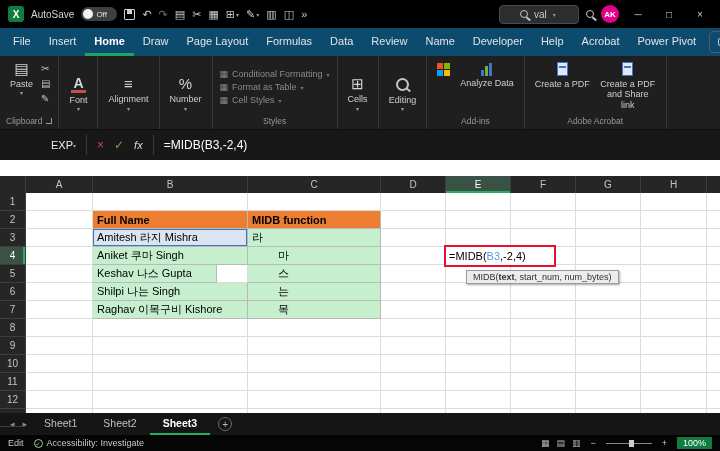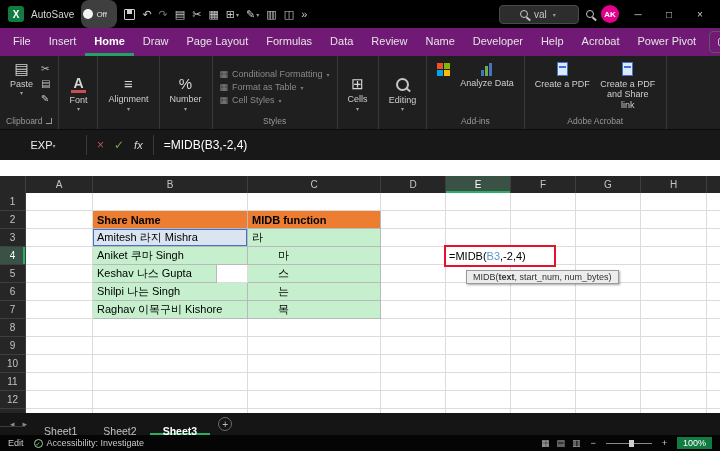--- a/index.html
+++ b/index.html
@@ -3,37 +3,37 @@
 <meta charset="utf-8">
 <style>
   *{margin:0;padding:0;box-sizing:border-box}
   html,body{background:#444}
   body{font-family:"Liberation Sans","DejaVu Sans",sans-serif}
   .app{width:720px;height:451px;background:#000;overflow:hidden;position:relative;font-size:11px}
 
   
   .titlebar{height:28px;display:flex;align-items:center;color:#d4d4d4;font-size:10px;padding:0 8px;gap:7px;background:#000}
   .xlogo{width:16px;height:16px;background:#107C41;border-radius:3px;color:#fff;font-size:10px;font-weight:bold;display:flex;align-items:center;justify-content:center;flex:none}
-  .toggle{width:36px;height:28px;border-radius:8px;background:#3f3f3f;display:flex;align-items:center;padding:1px 3px 1px 2px;gap:3px;flex:none}
+  .toggle{width:36px;height:14px;border-radius:8px;background:#3f3f3f;display:flex;align-items:center;padding:1px 3px 1px 2px;gap:3px;flex:none}
   .knob{width:10px;height:10px;border-radius:50%;background:#f3f3f3}
   .togglelab{font-size:8px;color:#e0e0e0}
   .savei{width:11px;height:11px;border:1px solid #cfcfcf;border-radius:1px;position:relative;flex:none}
   .savei::before{content:"";position:absolute;top:0;left:2px;right:2px;height:4px;background:#cfcfcf}
   .qicon{font-size:11px;color:#c9c9c9;line-height:1}
   .dim{color:#6e6e6e}
   .qgroup{display:flex;align-items:center;gap:1px}
   .qcaret{font-size:6px;color:#9a9a9a}
   .searchpill{margin-left:auto;display:flex;align-items:center;gap:6px;background:#2d2d2d;border:1px solid #4a4a4a;border-radius:4px;padding:3px 20px;width:80px;color:#c6c6c6}
   .magi{display:inline-block;width:8px;height:8px;border:1.5px solid #c6c6c6;border-radius:50%;position:relative;flex:none}
   .magi::after{content:"";position:absolute;width:5px;height:1.5px;background:#c6c6c6;right:-4px;bottom:-2px;transform:rotate(40deg)}
   .avatar{width:18px;height:18px;border-radius:50%;background:#E3008C;color:#fff;font-size:8px;font-weight:bold;display:flex;align-items:center;justify-content:center;flex:none}
   .wbtn{width:24px;text-align:center;color:#cfcfcf;font-size:10px}
 
   
-  .tabsrow{height:28px;background:#701a75;display:flex;align-items:stretch;padding:0 4px;color:#e4e4e4;font-size:11px}
+  .tabsrow{height:28px;background:#0c4a6e;display:flex;align-items:stretch;padding:0 4px;color:#e4e4e4;font-size:11px}
   .rtab{padding:7px 9px 0;position:relative;white-space:nowrap}
   .rtab.active{color:#fff;font-weight:bold;box-shadow:inset 0 -3px 0 #21A366}
   .tabspacer{flex:1}
   .comments{display:flex;align-items:center;gap:5px;border:1px solid #5a5a5a;border-radius:4px;padding:0 8px;margin:3px 4px;font-size:10px}
   .bubble{width:10px;height:8px;border:1px solid #c6c6c6;border-radius:2px}
 
   
   .ribbon{height:74px;background:#1f1f1f;display:flex;color:#cfcfcf;border-bottom:1px solid #0c0c0c}
   .rgroup{border-right:1px solid #383838;display:flex;flex-direction:column;padding:3px 5px 1px}
   .gbody{display:flex;flex:1}
@@ -54,21 +54,21 @@
   .msgrid{display:grid;grid-template-columns:6px 6px;gap:1px;padding:2px 0}
   .msgrid span{width:6px;height:6px}
   .magbig{width:13px;height:13px;border-width:2px;margin:2px}
   .charti{display:flex;align-items:flex-end;gap:1px;height:15px;padding-top:2px}
   .charti span{width:3px;display:inline-block}
   .pdfi{width:11px;height:14px;background:#dce8fb;border:1px solid #4472C4;position:relative;margin:1px}
   .pdfi::after{content:"";position:absolute;left:1px;top:3px;right:1px;height:2px;background:#4472C4}
 
   
   .formulabar{height:30px;background:#181818;display:flex;align-items:center;color:#ddd}
-  .namebox{width:86px;display:flex;align-items:center;justify-content:center;padding:0 10px 0 10px;font-size:11px;color:#eee}
+  .namebox{width:86px;display:flex;align-items:center;justify-content:flex-end;padding:0 10px 0 10px;font-size:11px;color:#eee}
   .fdiv{width:1px;height:20px;background:#3a3a3a}
   .fbtns{display:flex;align-items:center;gap:10px;padding:0 10px}
   .fx{font-style:italic;font-size:11px;color:#d8d8d8}
   .fcancel{color:#C0504D;font-size:12px}
   .fenter{color:#70AD47;font-size:12px}
   .ftext{padding-left:10px;font-size:12px;color:#fff}
 
   .gap{height:16px;background:#ffffff}
 
   
@@ -96,21 +96,21 @@
   .green{background:#C6EFCE}
   .refcell{background:#DBE5F1;box-shadow:inset 0 0 0 1px #4472C4}
   .indent{padding-left:30px}
   .fcell{position:absolute;left:444px;top:52px;width:112px;height:22px;background:#fff;border:2px solid #E8112D;display:flex;align-items:center;padding-left:3px;font-size:11px;z-index:5;white-space:pre}
   .fref{color:#5B9BD5}
   .ftip{position:absolute;left:466px;top:77px;background:#ececec;border:1px solid #9a9a9a;box-shadow:1px 1px 2px rgba(0,0,0,.35);font-size:9px;color:#333;padding:1px 6px;z-index:6;white-space:nowrap}
 
   
   .tabbar{height:22px;background:#151515;display:flex;align-items:stretch;color:#c0c0c0;font-size:10.5px;padding:0 6px}
   .navic{color:#8a8a8a;font-size:9px;padding:0 4px;align-self:center}
-  .stab{padding:12px 13px 0}
+  .stab{padding:4px 13px 0}
   .stab.active{color:#fff;font-weight:bold;box-shadow:inset 0 -2px 0 #27AE60}
   .addsheet{width:14px;height:14px;border:1px solid #6a6a6a;border-radius:50%;display:flex;align-items:center;justify-content:center;font-size:10px;color:#bbb;margin:4px 0 0 8px}
 
   
   .statusbar{height:16px;background:#050505;display:flex;align-items:center;color:#c9c9c9;font-size:9px;padding:0 8px;gap:10px}
   .acc{display:flex;align-items:center;gap:4px}
   .acheck{width:9px;height:9px;border-radius:50%;border:1px solid #9ad29a;color:#9ad29a;font-size:6px;display:flex;align-items:center;justify-content:center}
   .sspacer{flex:1}
   .viewics{display:flex;gap:7px;font-size:9px;color:#b5b5b5}
   .zoomline{width:46px;height:1px;background:#8a8a8a;position:relative;display:inline-block}
@@ -344,21 +344,21 @@
         <div class="rh">6</div>
         <div class="rh">7</div>
         <div class="rh">8</div>
         <div class="rh">9</div>
         <div class="rh">10</div>
         <div class="rh">11</div>
         <div class="rh">12</div>
         <div class="rh"></div>
       </div>
 
-      <div class="cellabs orange" style="left:93px;top:18px;width:155px">Share Name</div>
+      <div class="cellabs orange" style="left:93px;top:18px;width:155px">Full Name</div>
       <div class="cellabs orange" style="left:248px;top:18px;width:133px">MIDB function</div>
 
       <div class="cellabs refcell" style="left:93px;top:36px;width:155px">Amitesh 라지 Mishra</div>
       <div class="cellabs green" style="left:248px;top:36px;width:133px">라</div>
 
       <div class="cellabs green" style="left:93px;top:54px;width:155px">Aniket 쿠마 Singh</div>
       <div class="cellabs green indent" style="left:248px;top:54px;width:133px">마</div>
 
       <div class="cellabs green" style="left:93px;top:72px;width:124px">Keshav 나스 Gupta</div>
       <div class="cellabs green indent" style="left:248px;top:72px;width:133px">스</div>

